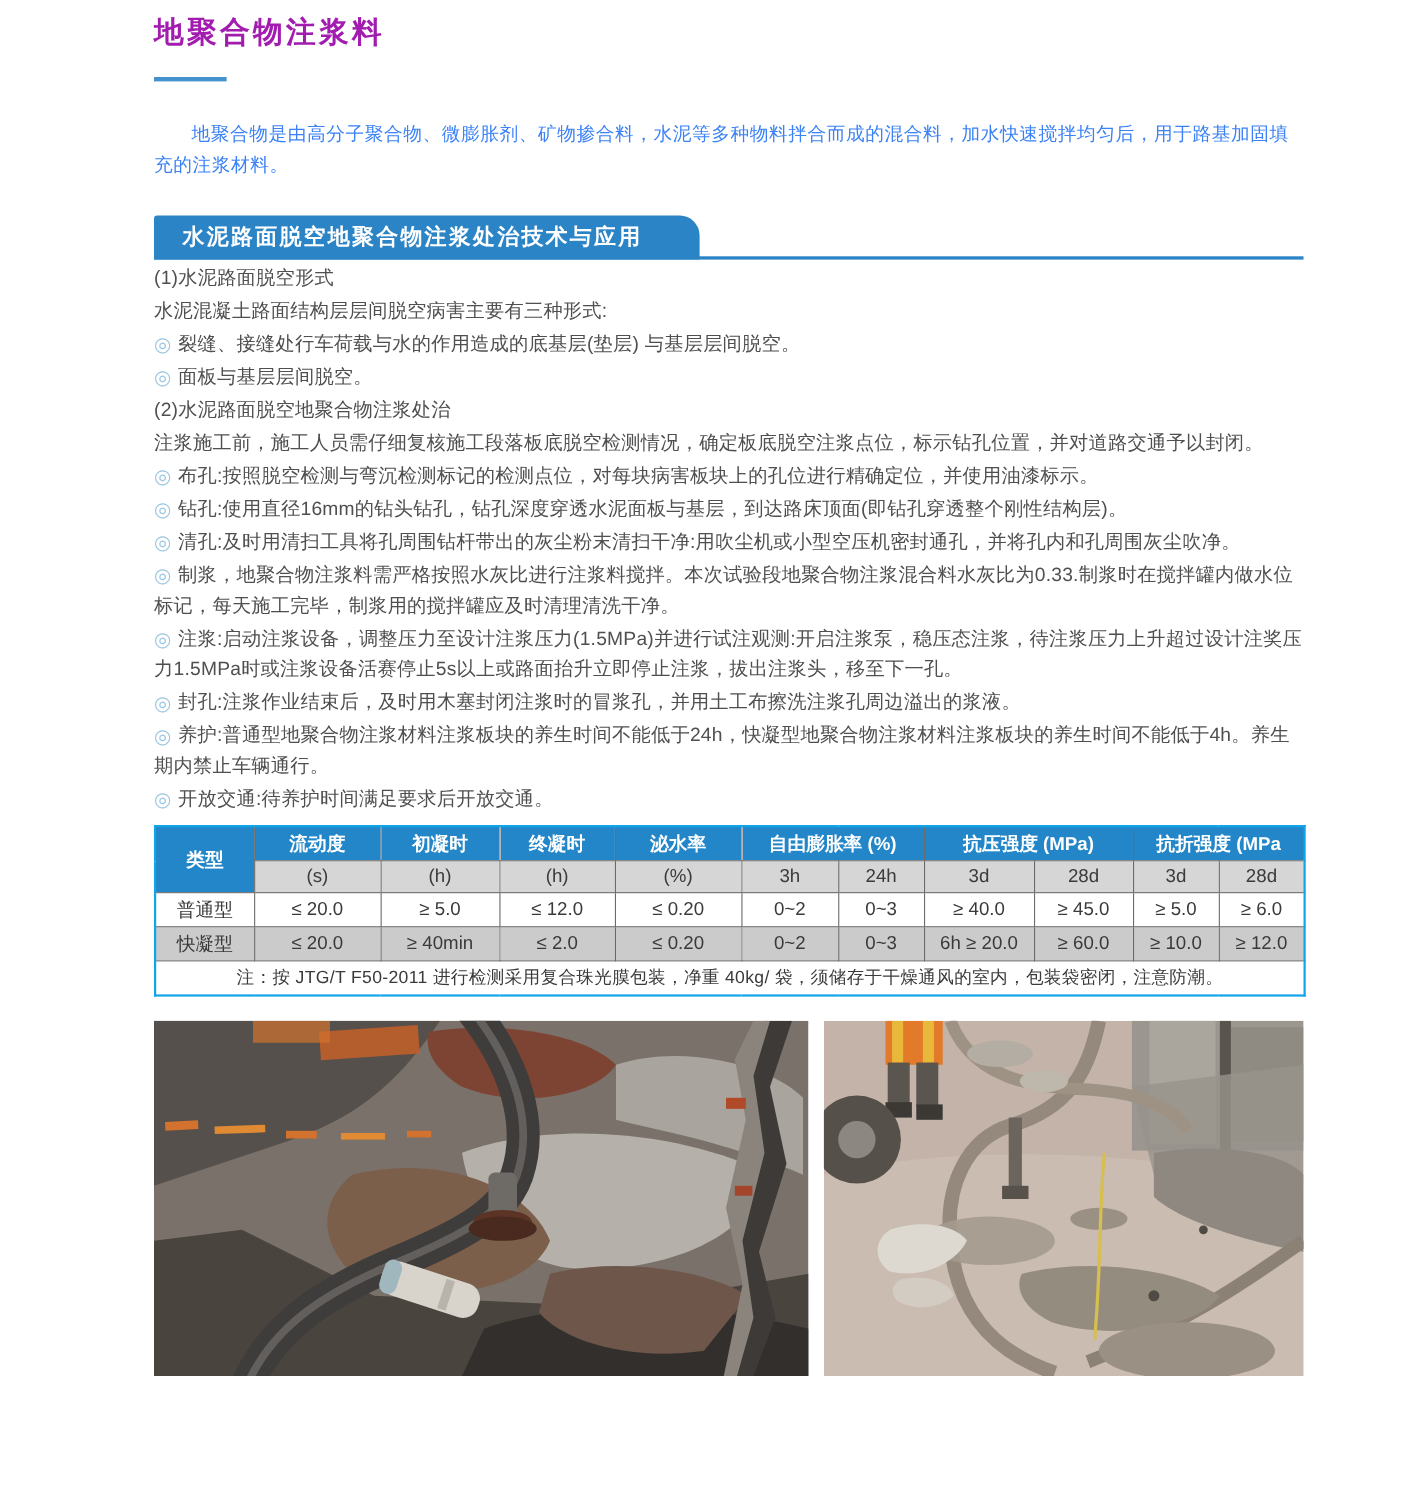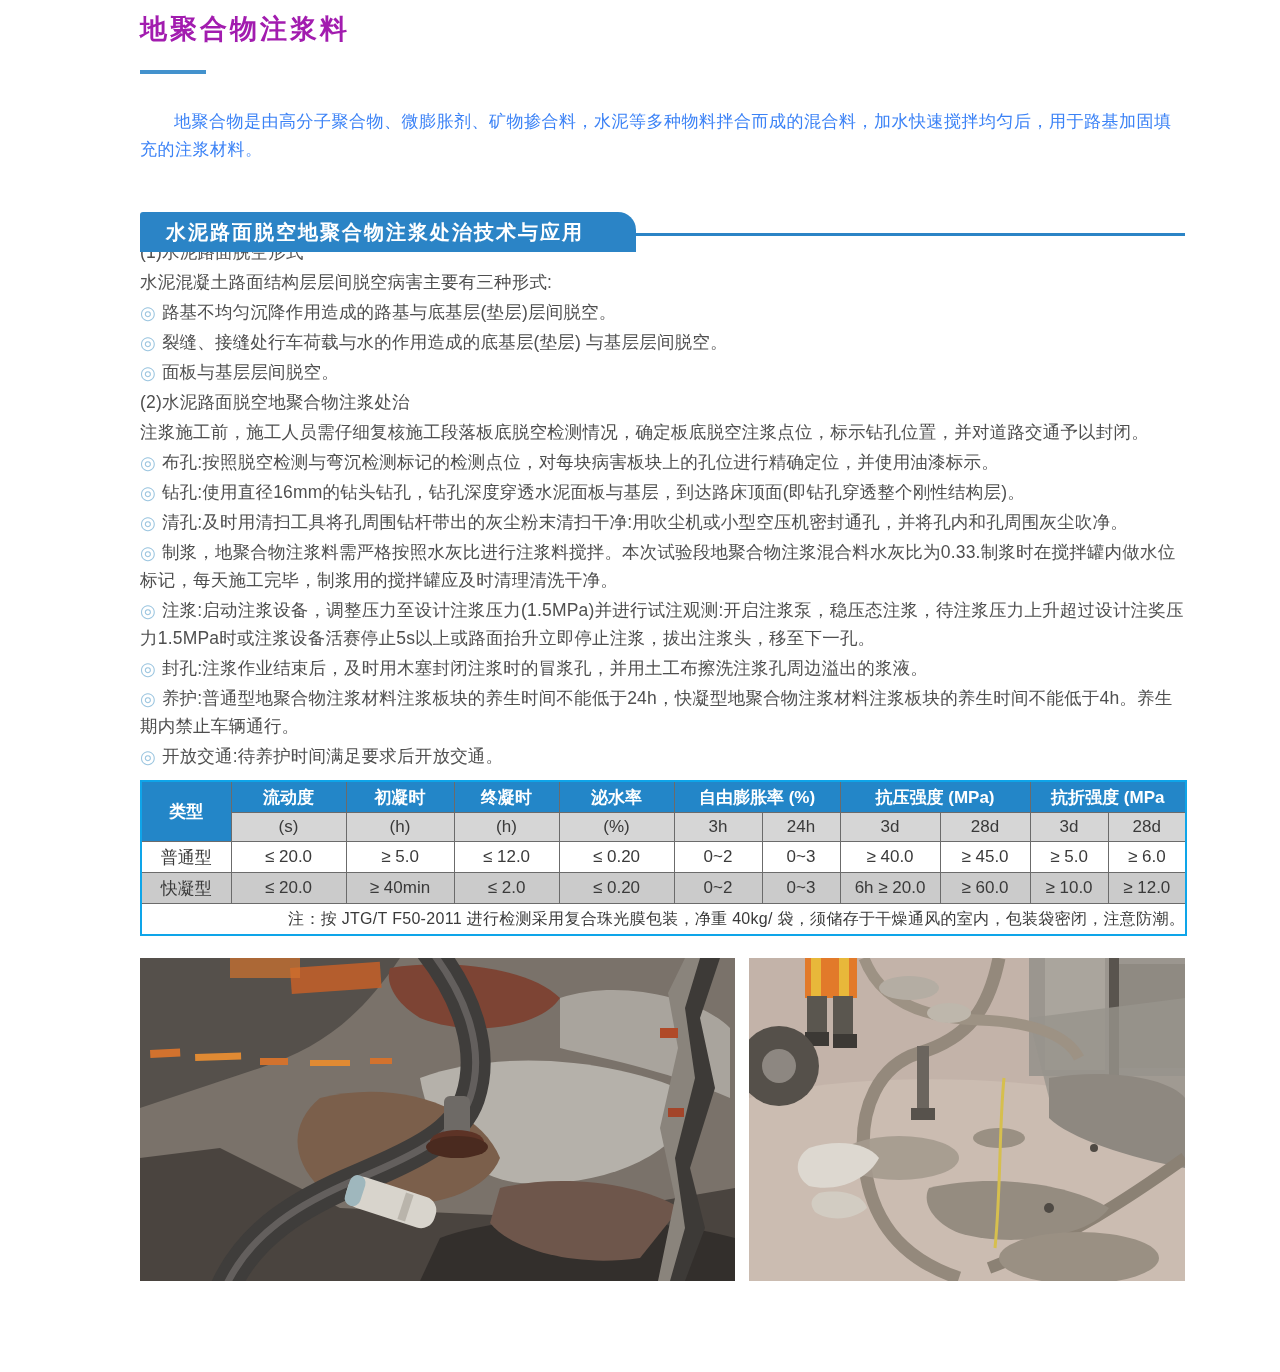--- a/index.html
+++ b/index.html
@@ -20,21 +20,21 @@
   .intro{
     margin-top:34px;font-size:17px;color:#3b82f6;line-height:28px;
     text-indent:2em;letter-spacing:0.5px;
   }
 
   .banner{position:relative;height:40px;}
   .banner.first{margin-top:32px;}
   .banner.second{margin-top:8px;}
   .banner-line{position:absolute;left:0;bottom:0;width:100%;height:3px;background:#2b84c6;}
   .banner-box{
-    position:absolute;left:0;top:16px;height:40px;background:#2b84c6;color:#fff;
+    position:absolute;left:0;top:0;height:40px;background:#2b84c6;color:#fff;
     font-size:20px;font-weight:bold;line-height:40px;letter-spacing:2px;
     padding:0 52px 0 26px;border-radius:3px 18px 0 0;white-space:nowrap;
   }
 
   .body-text{}
   .para{margin:2px 0;font-size:17.5px;color:#4f4f4f;line-height:28px;letter-spacing:0.2px;}
   .bullet{
     display:inline-block;color:#9cc6e0;font-size:18px;margin-right:6px;
     transform:translateY(1px);
   }
@@ -45,21 +45,21 @@
   }
   table.spec th,table.spec td{
     border:1px solid #6b6b6b;text-align:center;padding:0;height:30px;
     overflow:hidden;white-space:nowrap;
   }
   tr.h1 th{background:#2386c8;color:#fff;font-weight:bold;font-size:17px;height:30px;}
   th.type-th{background:#2386c8;color:#fff;}
   tr.h2 th{background:#d6d6d6;font-weight:normal;height:28px;}
   tr.row-normal th,tr.row-normal td{background:#ffffff;font-weight:normal;}
   tr.row-fast th,tr.row-fast td{background:#cbcbcb;font-weight:normal;}
-  tr.note-row td{background:#ffffff;font-size:16px;height:30px;letter-spacing:0.3px;text-align:right;}
+  tr.note-row td{background:#ffffff;font-size:16px;height:30px;letter-spacing:0.3px;}
 
   .photos{margin-top:22px;display:flex;gap:14px;}
   .photo{display:block;}
 
   .foot-space{height:30px;}
 </style>
 </head>
 <body>
 
 <div class="page">
@@ -71,21 +71,20 @@
     <p class="intro">地聚合物是由高分子聚合物、微膨胀剂、矿物掺合料，水泥等多种物料拌合而成的混合料，加水快速搅拌均匀后，用于路基加固填充的注浆材料。</p>
 
     <div class="banner first">
       <div class="banner-line"></div>
       <div class="banner-box">水泥路面脱空地聚合物注浆处治技术与应用</div>
     </div>
 
     <div class="body-text">
       <p class="para"><span>(1)水泥路面脱空形式</span></p>
       <p class="para"><span>水泥混凝土路面结构层层间脱空病害主要有三种形式:</span></p>
-      <p class="para"><span class="bullet">◎</span><span>路基不均匀沉降作用造成的路基与底基层(垫层)层间脱空。</span></p>
       <p class="para"><span class="bullet">◎</span><span>裂缝、接缝处行车荷载与水的作用造成的底基层(垫层) 与基层层间脱空。</span></p>
       <p class="para"><span class="bullet">◎</span><span>面板与基层层间脱空。</span></p>
       <p class="para"><span>(2)水泥路面脱空地聚合物注浆处治</span></p>
       <p class="para"><span>注浆施工前，施工人员需仔细复核施工段落板底脱空检测情况，确定板底脱空注浆点位，标示钻孔位置，并对道路交通予以封闭。</span></p>
       <p class="para"><span class="bullet">◎</span><span>布孔:按照脱空检测与弯沉检测标记的检测点位，对每块病害板块上的孔位进行精确定位，并使用油漆标示。</span></p>
       <p class="para"><span class="bullet">◎</span><span>钻孔:使用直径16mm的钻头钻孔，钻孔深度穿透水泥面板与基层，到达路床顶面(即钻孔穿透整个刚性结构层)。</span></p>
       <p class="para"><span class="bullet">◎</span><span>清孔:及时用清扫工具将孔周围钻杆带出的灰尘粉末清扫干净:用吹尘机或小型空压机密封通孔，并将孔内和孔周围灰尘吹净。</span></p>
       <p class="para"><span class="bullet">◎</span><span>制浆，地聚合物注浆料需严格按照水灰比进行注浆料搅拌。本次试验段地聚合物注浆混合料水灰比为0.33.制浆时在搅拌罐内做水位标记，每天施工完毕，制浆用的搅拌罐应及时清理清洗干净。</span></p>
       <p class="para"><span class="bullet">◎</span><span>注浆:启动注浆设备，调整压力至设计注浆压力(1.5MPa)并进行试注观测:开启注浆泵，稳压态注浆，待注浆压力上升超过设计注奖压力1.5MPa时或注浆设备活赛停止5s以上或路面抬升立即停止注浆，拔出注浆头，移至下一孔。</span></p>
       <p class="para"><span class="bullet">◎</span><span>封孔:注浆作业结束后，及时用木塞封闭注浆时的冒浆孔，并用土工布擦洗注浆孔周边溢出的浆液。</span></p>

